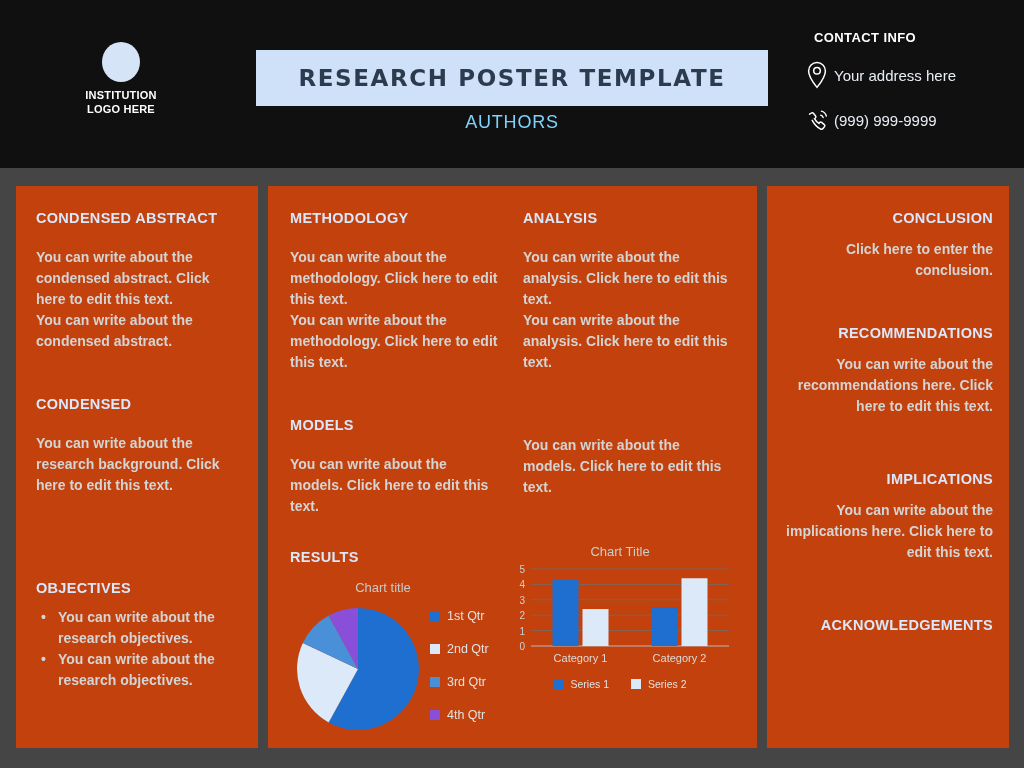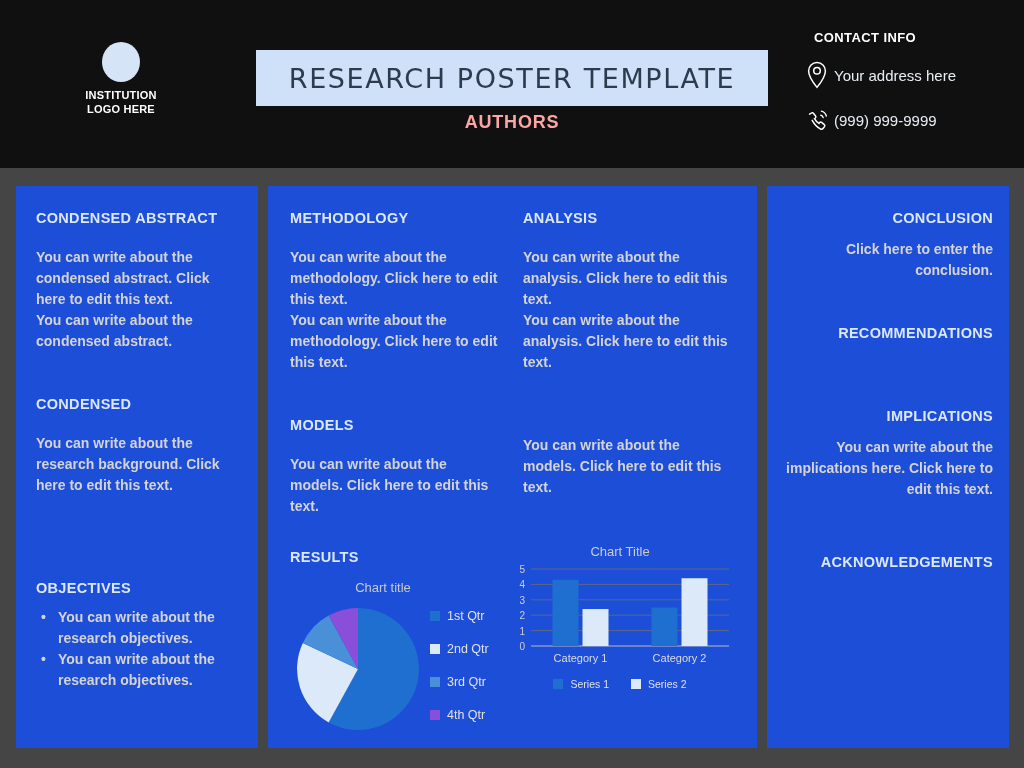--- a/index.html
+++ b/index.html
@@ -26,39 +26,39 @@
   }
   .logo-line {
     color: #ffffff; font-size: 11px; font-weight: bold;
     letter-spacing: .2px; line-height: 14px; display: block;
   }
   .title-banner {
     position: absolute; left: 256px; top: 50px; width: 512px; height: 56px;
     background: #cfe1f8; display: flex; align-items: center; justify-content: center;
   }
   .title-banner-text {
-    color: #2d3b4e; font-size: 27px; font-weight: 400; letter-spacing: 1.6px;
+    color: #2d3b4e; font-size: 23px; font-weight: 700; letter-spacing: 1.6px;
     font-family: "DejaVu Sans", sans-serif;
   }
   .authors {
     position: absolute; left: 256px; top: 112px; width: 512px;
-    text-align: center; color: #fca5a5; font-size: 18px; font-weight: bold;
+    text-align: center; color: #7dd3fc; font-size: 18px; font-weight: normal;
     letter-spacing: .8px;
   }
   .contact { position: absolute; left: 800px; top: 30px; width: 210px; }
   .contact-title {
     color: #ffffff; font-size: 13px; font-weight: bold; letter-spacing: .4px;
     margin-left: 14px; margin-bottom: 16px;
   }
   .contact-row { display: flex; align-items: center; margin-bottom: 18px; }
   .contact-ico { width: 34px; display: flex; justify-content: center; }
   .contact-text { color: #e9eef6; font-size: 15px; }
 
   
-  .panel { position: absolute; background: #1d4ed8; top: 186px; height: 562px; }
+  .panel { position: absolute; background: #c2410c; top: 186px; height: 562px; }
   .panel-left   { left: 16px;  width: 242px; }
   .panel-mid    { left: 268px; width: 489px; }
   .panel-right  { left: 767px; width: 242px; text-align: right; }
 
   .col { position: absolute; top: 0; }
   .mid-col-a { left: 22px;  width: 210px; }
   .mid-col-b { left: 255px; width: 210px; }
 
   h2.sec {
     color: #dbe7fa; font-size: 14.5px; font-weight: bold; letter-spacing: .3px;
@@ -255,20 +255,21 @@
   </div>
 
   <div class="panel panel-right">
     <div class="pad-r">
       <h2 class="sec">CONCLUSION</h2>
       <div style="height:10px"></div>
       <p class="body">Click here to enter the conclusion.</p>
       <div class="spacer-lg"></div>
       <h2 class="sec">RECOMMENDATIONS</h2>
       <div style="height:10px"></div>
+      <p class="body">You can write about the recommendations here. Click here to edit this text.</p>
       <div style="height:52px"></div>
       <h2 class="sec">IMPLICATIONS</h2>
       <div style="height:10px"></div>
       <p class="body">You can write about the implications here. Click here to edit this text.</p>
       <div style="height:52px"></div>
       <h2 class="sec">ACKNOWLEDGEMENTS</h2>
       <div style="height:10px"></div>
     </div>
   </div>
 

